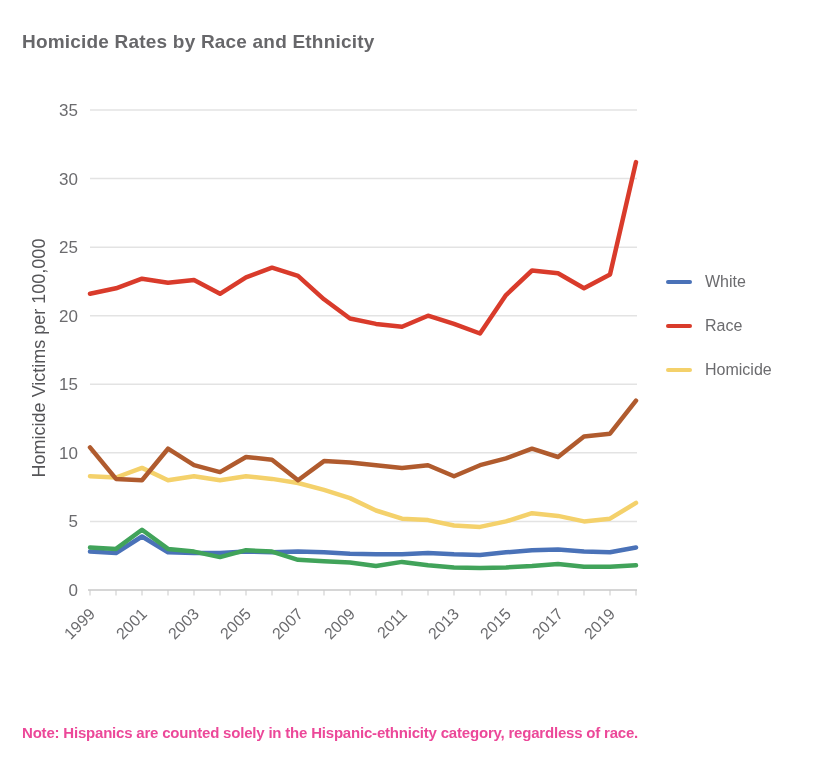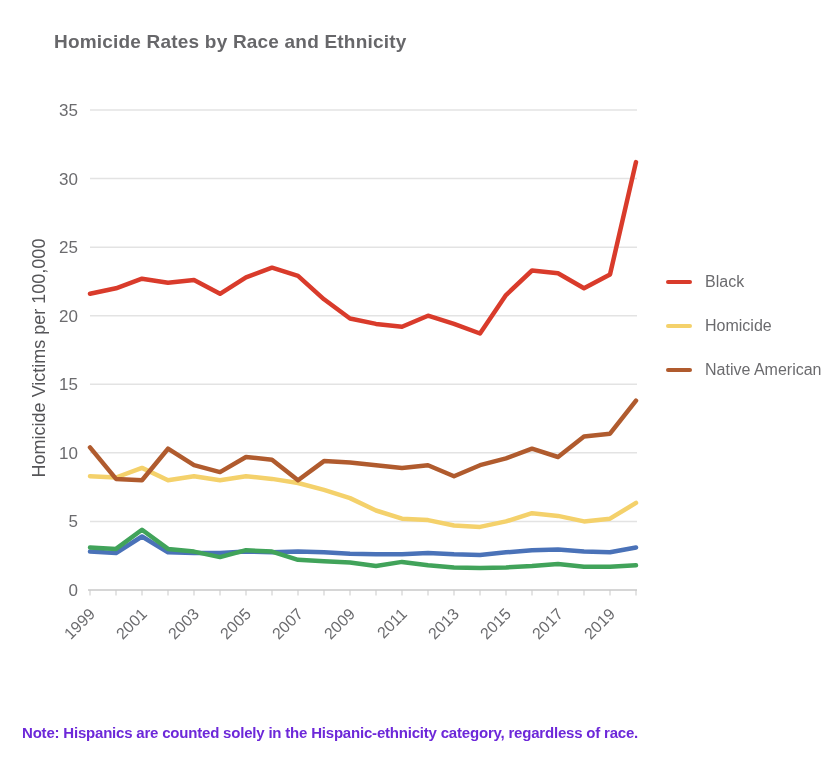--- a/index.html
+++ b/index.html
@@ -5,21 +5,20 @@
   html, body { margin: 0; padding: 0; background: #ffffff; }
   body {
     width: 830px; height: 773px;
     position: relative; overflow: hidden;
     font-family: "Liberation Sans", sans-serif;
   }
   .title {
     position: absolute; left: 22px; top: 18px;
     font-size: 19px; font-weight: bold; color: #67676a;
     letter-spacing: 0.2px;
-    margin-left: 32px;
   }
   .y-axis-title {
     position: absolute; left: 39px; top: 358px;
     transform: translate(-50%, -50%) rotate(-90deg);
     white-space: nowrap;
     font-size: 18px; color: #555558;
   }
   #chart-svg { position: absolute; left: 0; top: 70px; }
   .legend {
     position: absolute; left: 666px; top: 273px;
@@ -30,21 +29,21 @@
   }
   .legend-swatch {
     width: 26px; height: 4px; border-radius: 2px;
     margin-right: 13px; flex: 0 0 auto;
   }
   .legend-label {
     font-size: 16px; color: #6b6b6e; white-space: nowrap;
   }
   .note {
     position: absolute; left: 22px; top: 724px;
-    font-size: 15px; font-weight: bold; color: #6d28d9;
+    font-size: 15px; font-weight: bold; color: #ec4899;
     letter-spacing: -0.2px; white-space: nowrap;
   }
 </style>
 </head>
 <body>
 
 <h1 class="title">Homicide Rates by Race and Ethnicity</h1>
 
 <div class="y-axis-title">Homicide Victims per 100,000</div>
 
@@ -100,26 +99,26 @@
     <text transform="translate(616,545) rotate(-45)" text-anchor="end" font-size="16" fill="#6b6b6e">2019</text>
     <polyline points="90,481.6 116,483.0 142,466.5 168,482.3 194,483.0 220,483.0 246,481.6 272,482.3 298,481.6 324,482.3 350,483.7 376,484.3 402,484.3 428,483.0 454,484.3 480,485.0 506,482.3 532,480.2 558,479.5 584,481.6 610,482.3 636,477.5" fill="none" stroke="#4a72b8" stroke-width="4.5" stroke-linejoin="round" stroke-linecap="round"></polyline>
     <polyline points="90,223.8 116,218.3 142,208.7 168,212.8 194,210.1 220,223.8 246,207.3 272,197.7 298,205.9 324,229.3 350,248.5 376,253.9 402,256.7 428,245.7 454,253.9 480,263.5 506,225.1 532,200.5 558,203.2 584,218.3 610,204.6 636,92.1" fill="none" stroke="#d93b2b" stroke-width="4.5" stroke-linejoin="round" stroke-linecap="round"></polyline>
     <polyline points="90,406.2 116,407.5 142,397.9 168,410.3 194,406.2 220,410.3 246,406.2 272,408.9 298,413.0 324,419.9 350,428.1 376,440.5 402,448.7 428,450.1 454,455.5 480,456.9 506,451.4 532,443.2 558,445.9 584,451.4 610,448.7 636,432.9" fill="none" stroke="#f4d16b" stroke-width="4.5" stroke-linejoin="round" stroke-linecap="round"></polyline>
     <polyline points="90,477.5 116,478.9 142,459.7 168,478.9 194,481.6 220,487.1 246,480.2 272,481.6 298,489.8 324,491.2 350,492.6 376,496.0 402,491.9 428,495.3 454,497.4 480,498.1 506,497.4 532,496.0 558,493.9 584,496.7 610,496.7 636,495.3" fill="none" stroke="#41a35a" stroke-width="4.5" stroke-linejoin="round" stroke-linecap="round"></polyline>
     <polyline points="90,377.4 116,408.9 142,410.3 168,378.7 194,395.2 220,402.1 246,387.0 272,389.7 298,410.3 324,391.1 350,392.5 376,395.2 402,397.9 428,395.2 454,406.2 480,395.2 506,388.3 532,378.7 558,387.0 584,366.4 610,363.7 636,330.7" fill="none" stroke="#b05b2e" stroke-width="4.5" stroke-linejoin="round" stroke-linecap="round"></polyline>
   </svg>
 
 <div class="legend">
   <div class="legend-item">
+    <span class="legend-swatch" style="background: rgb(74, 114, 184);"></span>
+    <span class="legend-label">White</span>
+  </div>
+  <div class="legend-item">
     <span class="legend-swatch" style="background: rgb(217, 59, 43);"></span>
-    <span class="legend-label">Black</span>
+    <span class="legend-label">Race</span>
   </div>
   <div class="legend-item">
     <span class="legend-swatch" style="background: rgb(244, 209, 107);"></span>
     <span class="legend-label">Homicide</span>
-  </div>
-  <div class="legend-item">
-    <span class="legend-swatch" style="background: rgb(176, 91, 46);"></span>
-    <span class="legend-label">Native American</span>
   </div>
 </div>
 
 <div class="note">Note: Hispanics are counted solely in the Hispanic-ethnicity category, regardless of race.</div>
 
 </body></html>

